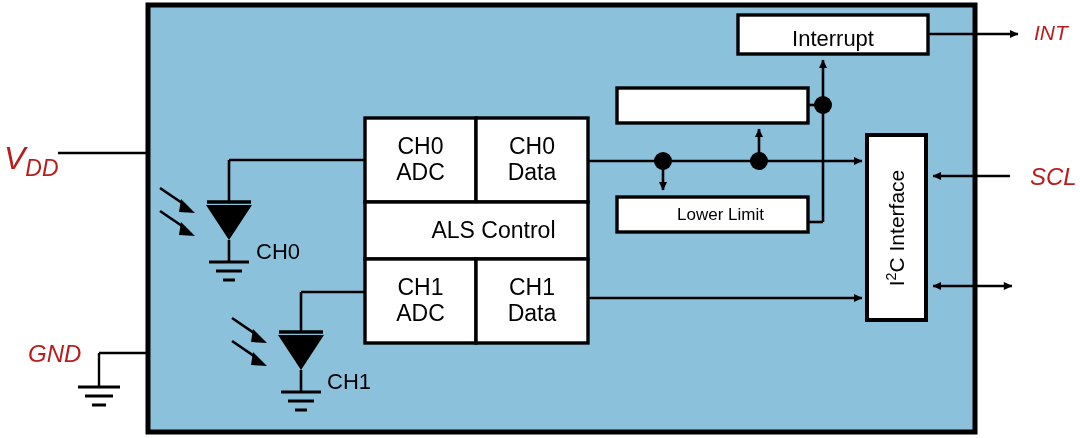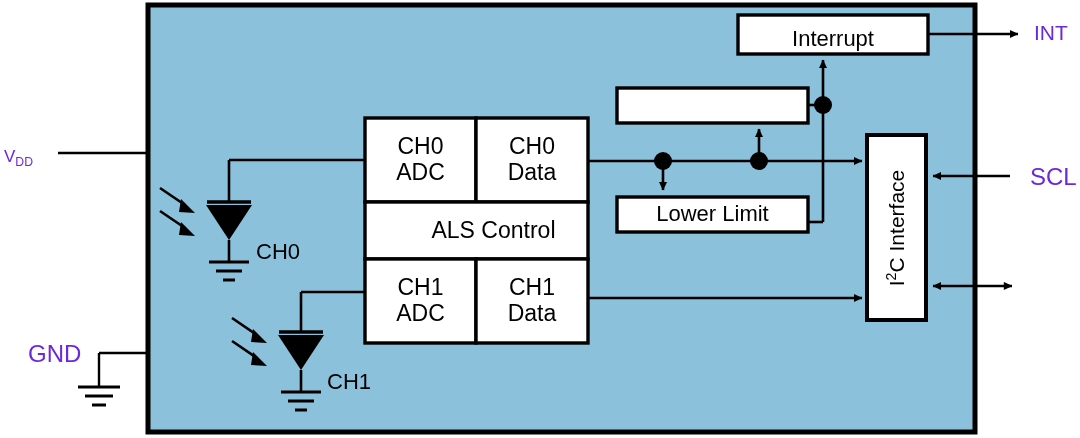--- a/index.html
+++ b/index.html
@@ -30,23 +30,24 @@
     align-items: center;
     justify-content: center;
     text-align: center;
     color: #000;
     line-height: 1.12;
     pointer-events: none;
     white-space: pre-line;
   }
   .pin-label {
     position: absolute;
-    color: #6d28d9;
+    color: #b91c1c;
     font-size: 21px;
     white-space: nowrap;
+    font-style: italic;
   }
   .node-label {
     position: absolute;
     color: #000;
     font-size: 21px;
     white-space: nowrap;
   }
   .vert-label {
     position: absolute;
     transform-origin: center center;
@@ -190,31 +191,31 @@
 
   <div class="blk-label" style="left:365px; top:202px; width:257px; height:57px; font-size:23px;">ALS Control</div>
 
   <div class="blk-label" style="left:365px; top:259px; width:111px; height:84px; font-size:23px;">CH1
 ADC</div>
 
   <div class="blk-label" style="left:476px; top:259px; width:112px; height:84px; font-size:23px;">CH1
 Data</div>
 
 
-  <div class="blk-label" style="left:617px; top:197px; width:191px; height:35px; font-size:22px;">Lower Limit</div>
+  <div class="blk-label" style="left:617px; top:197px; width:191px; height:35px; font-size:17px;padding-left:8px;">Lower Limit</div>
 
   <div class="blk-label" style="left:738px; top:15px; width:190px; height:49px; font-size:22px;">Interrupt</div>
 
   <div class="vert-label" style="left:867px; top:135px; width:59px; height:185px; display:flex; align-items:center; justify-content:center;">
     <span style="transform: rotate(-90deg); font-size:21px; white-space:nowrap;">
       <span>I</span><sup>2</sup><span>C Interface</span>
     </span>
   </div>
 
-  <div class="pin-label" style="left:4px; top:147px; font-size:17px;">
+  <div class="pin-label" style="left:4px; top:140px; font-size:32px;">
     <span>V</span><sub>DD</sub>
   </div>
 
   <div class="pin-label" style="left:28px; top:340px; font-size:24px;text-align:right;">GND</div>
 
   <div class="pin-label" style="left:1034px; top:21px; font-size:21px;">INT</div>
 
   <div class="pin-label" style="left:1030px; top:163px; font-size:24px;">SCL</div>
 
   <div class="pin-label" style="left:1084px; top:273px; font-size:21px;">SDA</div>

